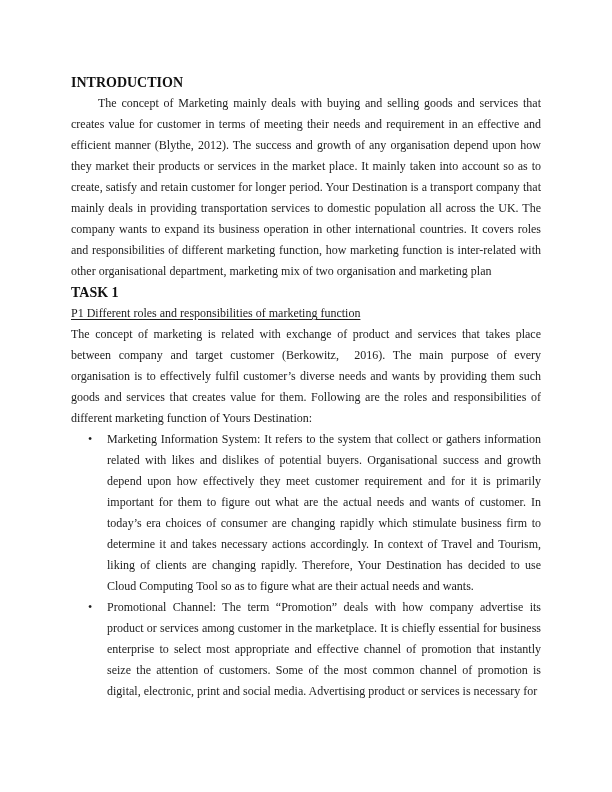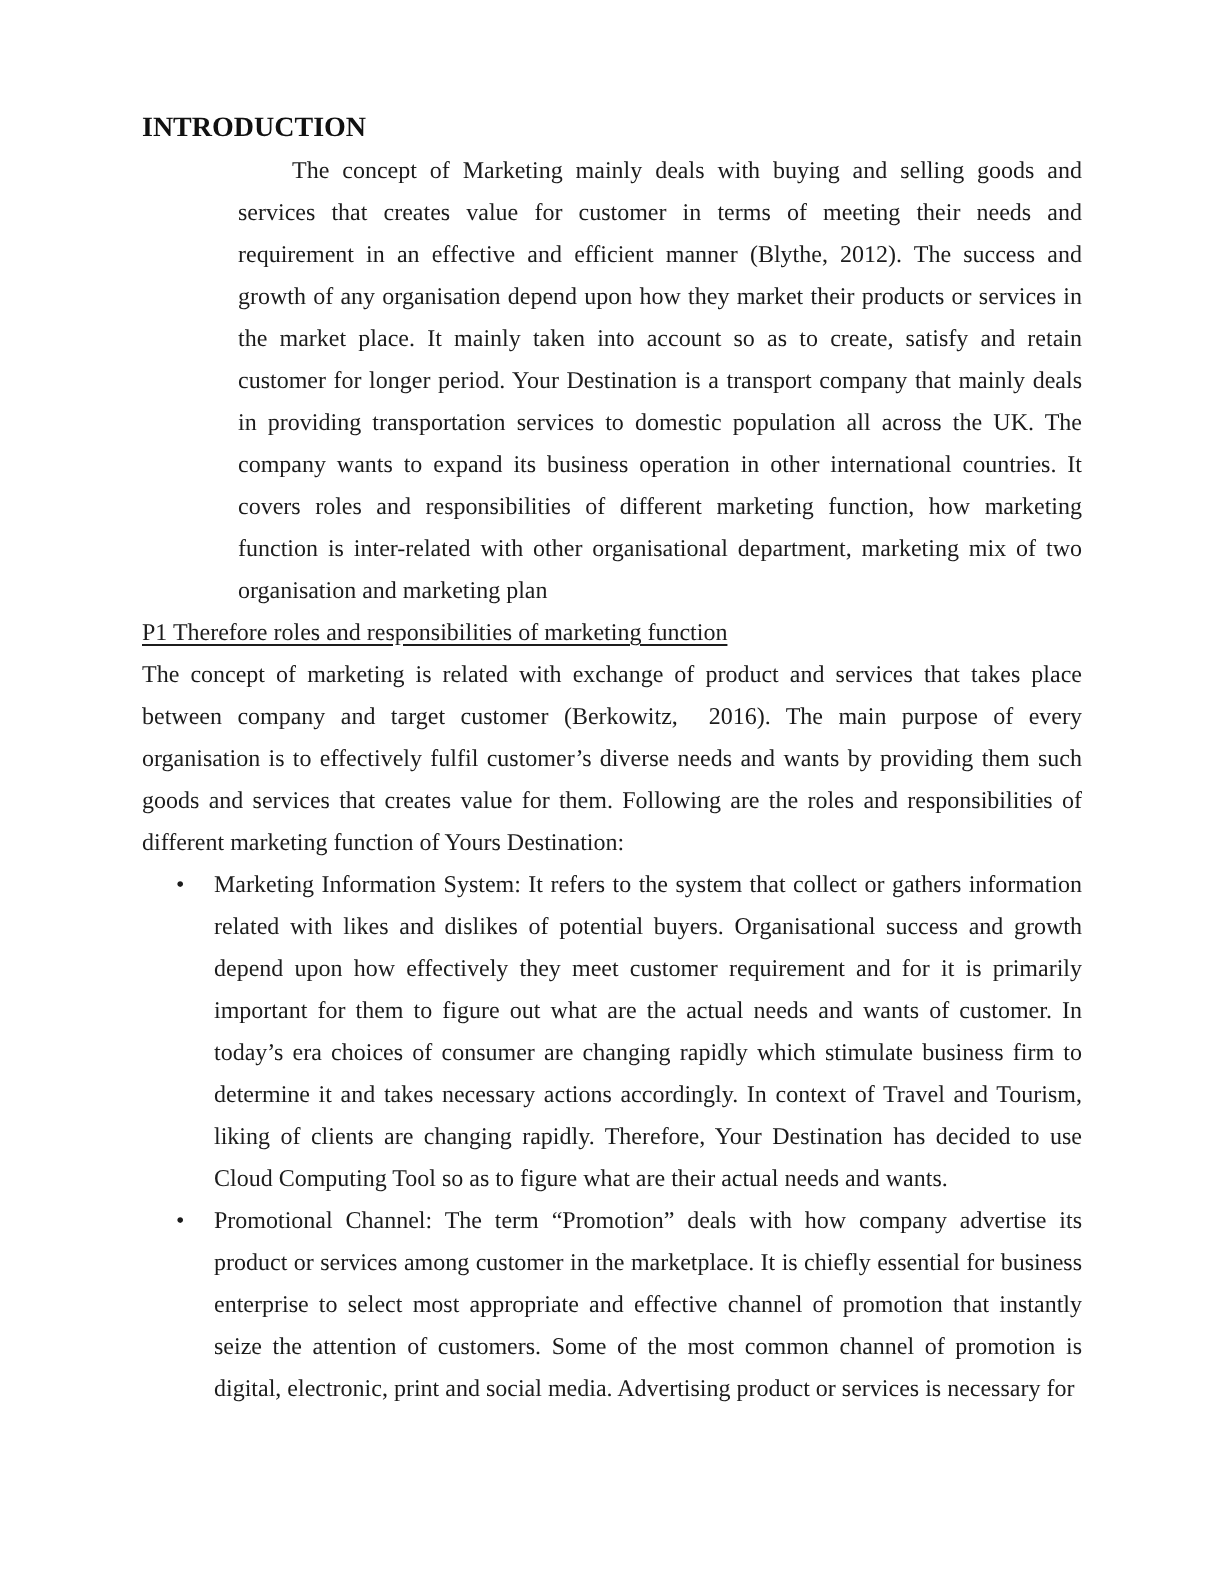--- a/index.html
+++ b/index.html
@@ -14,39 +14,38 @@
     background: #ffffff;
     overflow: hidden;
     font-family: "Liberation Serif", "DejaVu Serif", serif;
     font-size: 12px;
     line-height: 21px;
     color: #1c1c1c;
   }
   .content {
     position: absolute;
     left: 71px;
-    top: 54px;
+    top: 72px;
     width: 470px;
   }
   h1.doc-heading {
     font-size: 14px;
     font-weight: bold;
     line-height: 21px;
     margin: 0;
     padding: 0;
     color: #111111;
   }
   p.para {
     margin: 0;
     padding: 0;
     text-align: justify;
   }
   p.para.indent {
     text-indent: 27px;
-    margin-left: 48px;
   }
   .subheading {
     margin: 0;
     padding: 0;
     text-align: left;
   }
   .subheading .u {
     text-decoration: underline;
     text-underline-offset: 2px;
   }
@@ -74,22 +73,23 @@
 </head>
 <body>
 
 <div class="page">
   <div class="content">
 
     <h1 class="doc-heading">INTRODUCTION</h1>
 
     <p class="para indent">The concept of Marketing mainly deals with buying and selling goods and services that creates value for customer in terms of meeting their needs and requirement in an effective and efficient manner (Blythe, 2012). The success and growth of any organisation depend upon how they market their products or services in the market place. It mainly taken into account so as to create, satisfy and retain customer for longer period. Your Destination is a transport company that mainly deals in providing transportation services to domestic population all across the UK. The company wants to expand its business operation in other international countries. It covers roles and responsibilities of different marketing function, how marketing function is inter-related with other organisational department, marketing mix of two organisation and marketing plan</p>
 
+    <h1 class="doc-heading">TASK 1</h1>
 
-    <div class="subheading"><span class="u">P1 Therefore roles and responsibilities of marketing function </span></div>
+    <div class="subheading"><span class="u">P1 Different roles and responsibilities of marketing function </span></div>
 
     <p class="para">The concept of marketing is related with exchange of product and services that takes place between company and target customer (Berkowitz,&nbsp; 2016). The main purpose of every organisation is to effectively fulfil customer’s diverse needs and wants by providing them such goods and services that creates value for them. Following are the roles and responsibilities of different marketing function of Yours Destination:</p>
 
     <ul class="bullets">
       <li class="bullet"><span class="marker">•</span><span class="lead">Marketing Information System:</span> <span class="body">It refers to the system that collect or gathers information related with likes and dislikes of potential buyers. Organisational success and growth depend upon how effectively they meet customer requirement and for it is primarily important for them to figure out what are the actual needs and wants of customer. In today’s era choices of consumer are changing rapidly which stimulate business firm to determine it and takes necessary actions accordingly. In context of Travel and Tourism, liking of clients are changing rapidly. Therefore, Your Destination has decided to use Cloud Computing Tool so as to figure what are their actual needs and wants.</span></li>
       <li class="bullet"><span class="marker">•</span><span class="lead">Promotional Channel:</span> <span class="body">The term “Promotion” deals with how company advertise its product or services among customer in the marketplace. It is chiefly essential for business enterprise to select most appropriate and effective channel of promotion that instantly seize the attention of customers. Some of the most common channel of promotion is digital, electronic, print and social media. Advertising product or services is necessary for</span></li>
     </ul>
 
   </div>
 </div>

